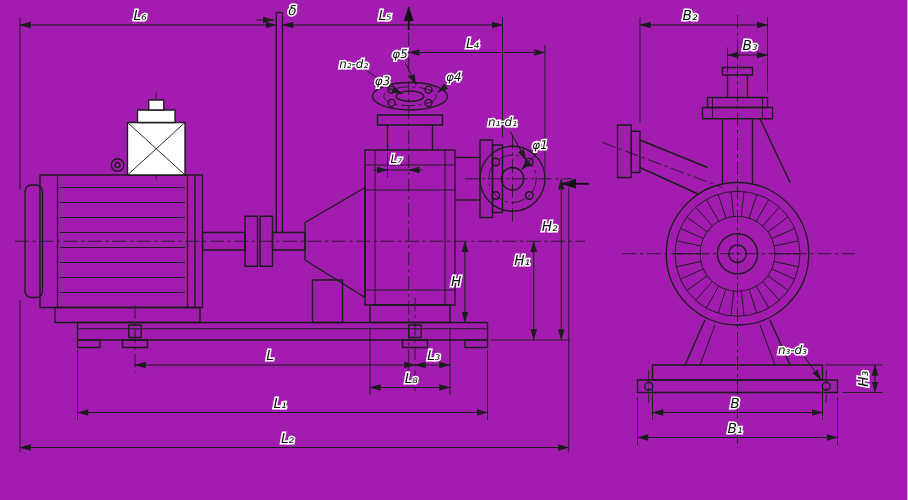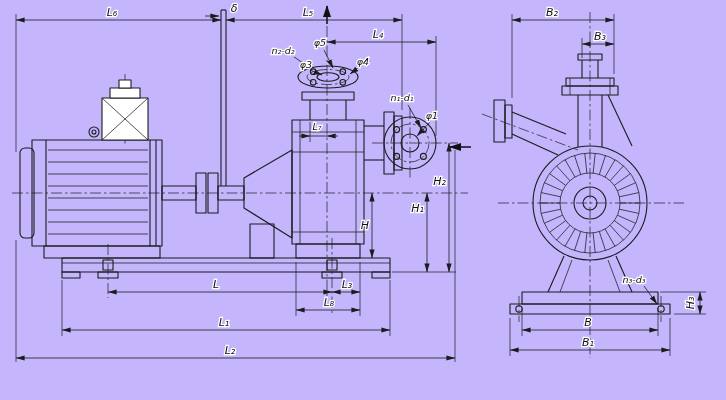--- a/index.html
+++ b/index.html
@@ -1,16 +1,16 @@
 <!DOCTYPE html>
 <html><head>
 <meta charset="utf-8">
 <style>
   html,body{margin:0;padding:0;background:#ffffff;}
-  .page{width:726px;height:400px;background:#c4b5fd;position:relative;overflow:hidden;
+  .page{width:726px;height:400px;background:#a21caf;position:relative;overflow:hidden;
         font-family:"DejaVu Sans",sans-serif;}
   svg{display:block;}
   .obj{stroke:#1c1c1c;stroke-width:1.1;fill:none;stroke-linejoin:round;}
   .objw{stroke:#1c1c1c;stroke-width:1.1;fill:#fff;stroke-linejoin:round;}
   .thin line, .thin{stroke:#1c1c1c;stroke-width:0.75;fill:none;}
   .dim{stroke:#1c1c1c;stroke-width:0.8;fill:none;}
   .ext line{stroke:#1c1c1c;stroke-width:0.7;}
   .cl{stroke:#1c1c1c;stroke-width:0.7;fill:none;stroke-dasharray:11 3 2.5 3;}
   .flow{stroke:#111;stroke-width:1.5;fill:none;}
   text.dl{font:italic 11px "DejaVu Sans",sans-serif;fill:#101010;text-anchor:middle;

